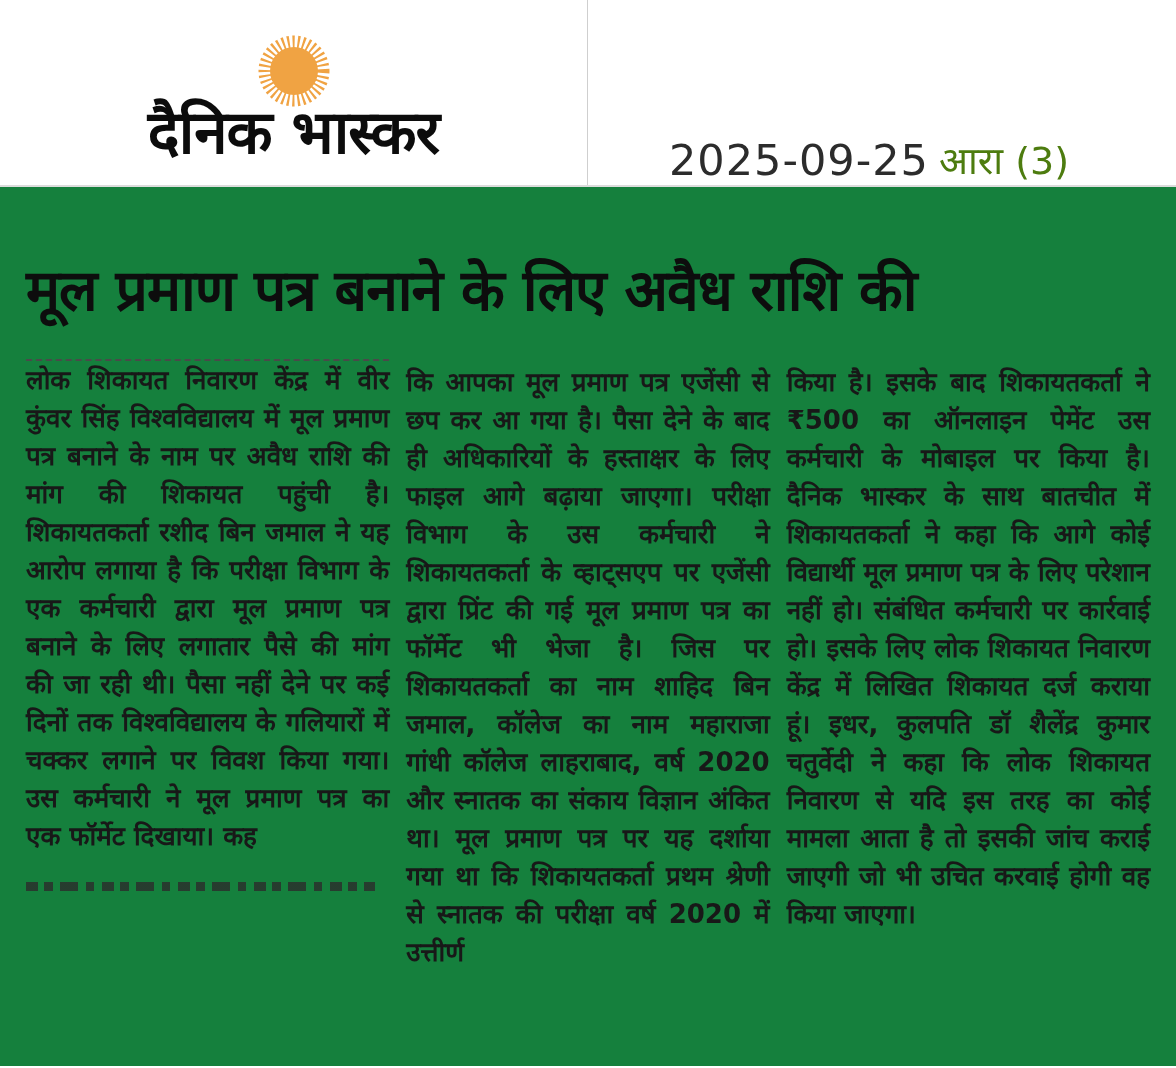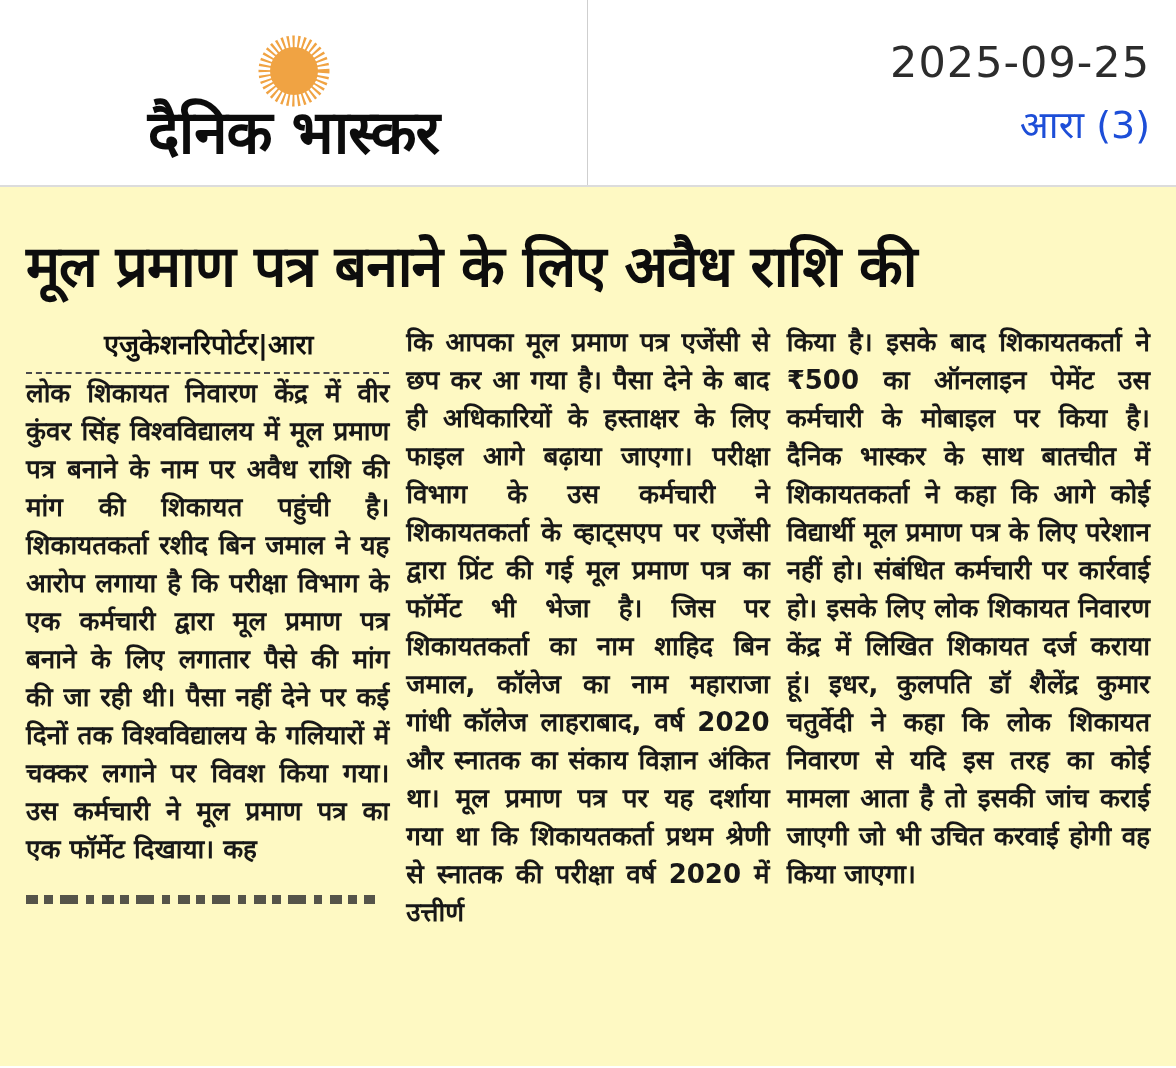--- a/index.html
+++ b/index.html
@@ -32,30 +32,30 @@
   .brand-name {
     font-size:60px;
     font-weight:900;
     color:#0c0c0c;
     letter-spacing:-1px;
     line-height:1.1;
     white-space:nowrap;
   }
   .header-right {
     flex:1;
-    display:flex; flex-direction:column;
+    display:flex; 
     align-items:flex-end; justify-content:center;
     padding-right:26px;
     gap:10px;
   }
   .pub-date  { font-size:43px; color:#2c2c2c; font-weight:500; letter-spacing:1px; }
-  .edition   { font-size:38px; color:#1d4ed8; font-weight:500; }
+  .edition   { font-size:38px; color:#4d7c0f; font-weight:500; }
 
   
-  .article { padding:32px 26px 0 26px; background:#fef9c3; height:879px; overflow:hidden; }
+  .article { padding:56px 26px 0 26px; background:#15803d; height:879px; overflow:hidden; }
 
   .headline {
     font-size:57px;
     font-weight:900;
     color:#0d0d0d;
     line-height:94px;
     letter-spacing:-1px;
     margin-bottom:10px;
   }
   .headline span { display:block; white-space:nowrap; }
@@ -82,21 +82,21 @@
 
   .col-text {
     font-size:26px;
     font-weight:600;
     line-height:38px;
     color:#181818;
     text-align:justify;
     text-justify:inter-word;
   }
   .col1-text { }
-  .col23-text { margin-top:0; }
+  .col23-text { margin-top:16px; }
 
   
   .clipped-strip {
     height:9px;
     width:96%;
     margin-top:27px;
     background:repeating-linear-gradient(90deg,
       #2b2b2b 0 12px, transparent 12px 18px,
       #2b2b2b 18px 27px, transparent 27px 34px,
       #2b2b2b 34px 52px, transparent 52px 60px,
@@ -126,21 +126,20 @@
   <div class="article">
 
     <h1 class="headline">
       <span>मूल प्रमाण पत्र बनाने के लिए अवैध राशि की</span>
     </h1>
 
     <div class="body-columns">
 
       <div class="col">
         <div class="byline-wrap">
-          <div class="byline">एजुकेशनरिपोर्टर|आरा</div>
           <div class="byline-rule"></div>
         </div>
         <p class="col-text col1-text">लोक शिकायत निवारण केंद्र में वीर कुंवर सिंह विश्वविद्यालय में मूल प्रमाण पत्र बनाने के नाम पर अवैध राशि की मांग की शिकायत पहुंची है। शिकायतकर्ता रशीद बिन जमाल ने यह आरोप लगाया है कि परीक्षा विभाग के एक कर्मचारी द्वारा मूल प्रमाण पत्र बनाने के लिए लगातार पैसे की मांग की जा रही थी। पैसा नहीं देने पर कई दिनों तक विश्वविद्यालय के गलियारों में चक्कर लगाने पर विवश किया गया। उस कर्मचारी ने मूल प्रमाण पत्र का एक फॉर्मेट दिखाया। कह</p>
         <div class="clipped-strip"></div>
       </div>
 
       <div class="col">
         <p class="col-text col23-text">कि आपका मूल प्रमाण पत्र एजेंसी से छप कर आ गया है। पैसा देने के बाद ही अधिकारियों के हस्ताक्षर के लिए फाइल आगे बढ़ाया जाएगा। परीक्षा विभाग के उस कर्मचारी ने शिकायतकर्ता के व्हाट्सएप पर एजेंसी द्वारा प्रिंट की गई मूल प्रमाण पत्र का फॉर्मेट भी भेजा है। जिस पर शिकायतकर्ता का नाम शाहिद बिन जमाल, कॉलेज का नाम महाराजा गांधी कॉलेज लाहराबाद, वर्ष 2020 और स्नातक का संकाय विज्ञान अंकित था। मूल प्रमाण पत्र पर यह दर्शाया गया था कि शिकायतकर्ता प्रथम श्रेणी से स्नातक की परीक्षा वर्ष 2020 में उत्तीर्ण</p>
 
       </div>

